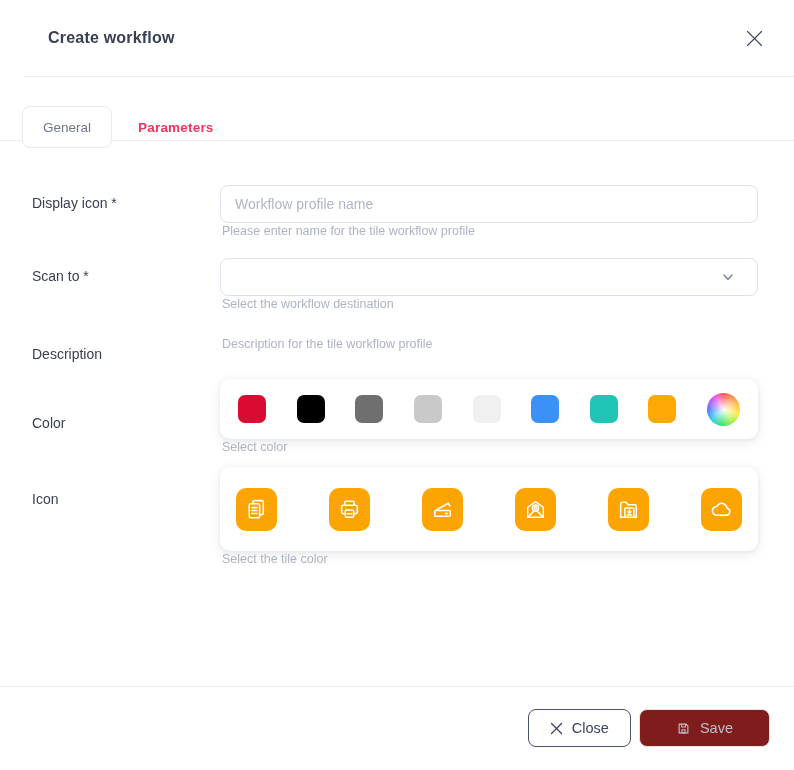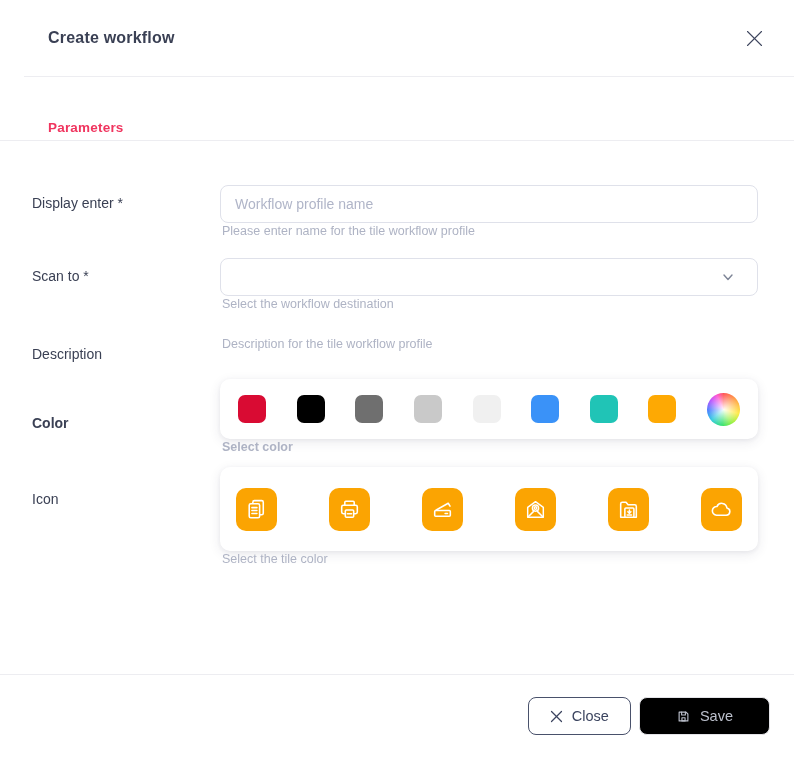--- a/index.html
+++ b/index.html
@@ -96,21 +96,21 @@
   }
   .helper {
     padding-left: 2px;
     font-size: 12.5px;
     line-height: 17px;
     color: #aeb3c4;
   }
   .row--name  { margin-bottom: 18px; }
   .row--scan  { margin-bottom: 23px; }
   .row--desc  { margin-bottom: 17px; }
-  .row--color { margin-bottom: 11px; font-weight: bold; }
+  .row--color { margin-bottom: 11px; }
 
   .card {
     background: #fff;
     border-radius: 10px;
     box-shadow: 0 1px 4px rgba(45,50,80,.06), 0 3px 12px rgba(45,50,80,.10);
     display: flex;
     align-items: center;
     justify-content: space-between;
   }
   .card--colors { height: 60px; padding: 0 18px; }
@@ -139,21 +139,21 @@
     align-items: center;
     justify-content: center;
     cursor: pointer;
   }
   .icon-tile svg { display: block; }
 
   
   .modal-footer {
     flex: 0 0 auto;
     border-top: 1px solid #ededf1;
-    padding: 22px 24px 35px;
+    padding: 22px 24px 23px;
     display: flex;
     justify-content: flex-end;
     gap: 8px;
   }
   .btn {
     height: 38px;
     border-radius: 8px;
     font-size: 14.5px;
     font-family: inherit;
     display: inline-flex;
@@ -162,50 +162,53 @@
     gap: 9px;
     cursor: pointer;
   }
   .btn--close {
     background: #fff;
     border: 1px solid #49516b;
     color: #3b445f;
     padding: 0 21px;
   }
   .btn--save {
-    background: #000000;
+    background: #7f1d1d;
     border: 1px solid #e4e4e8;
     color: #bcc0cc;
     padding: 0 36px;
     cursor: default;
   }
 </style>
 </head>
 <body>
 
 <div class="modal-header">
   <div class="modal-title">Create workflow</div>
   <div class="close-x">
     <svg width="19" height="19" viewBox="0 0 19 19" fill="none" stroke="#3e465e" stroke-width="1.1" stroke-linecap="round">
       <line x1="2.5" y1="2.5" x2="16.5" y2="16.5"></line>
         <line x1="16.5" y1="2.5" x2="2.5" y2="16.5"></line>
     </svg>
   </div>
 </div>
 
 <div class="tabs">
+  <div class="tab tab--active">
+    <span>General</span>
+  </div>
   <div class="tab tab--inactive">
     <span>Parameters</span>
   </div>
 </div>
 
 <div class="form">
 
   <div class="row row--name">
-    <div class="row-label">Display enter *</div>
+    <div class="row-label">Display icon *</div>
     <div class="row-fields">
       <input class="text-input" type="text" placeholder="Workflow profile name" style="">
       <div class="helper">Please enter name for the tile workflow profile</div>
     </div>
   </div>
 
   <div class="row row--scan">
     <div class="row-label">Scan to *</div>
     <div class="row-fields">
       <div class="select-box">

